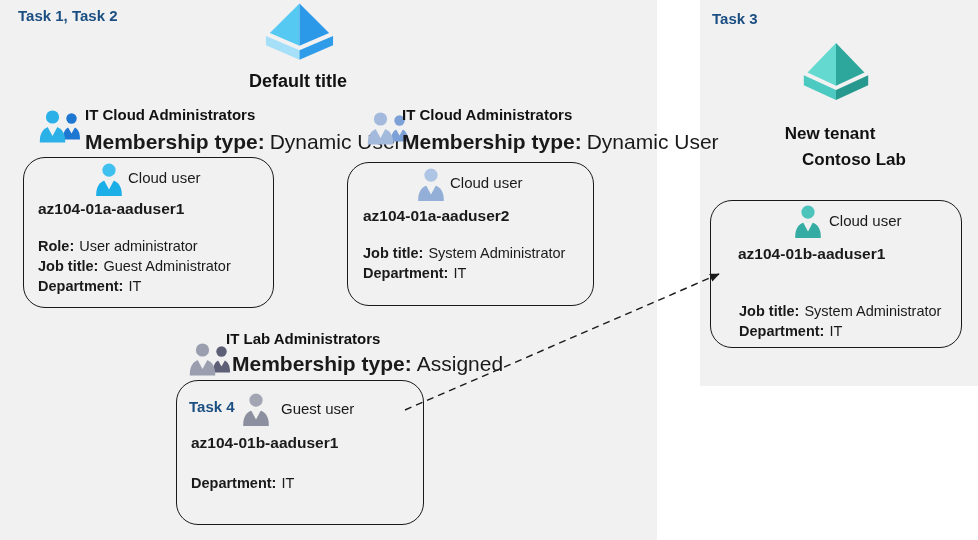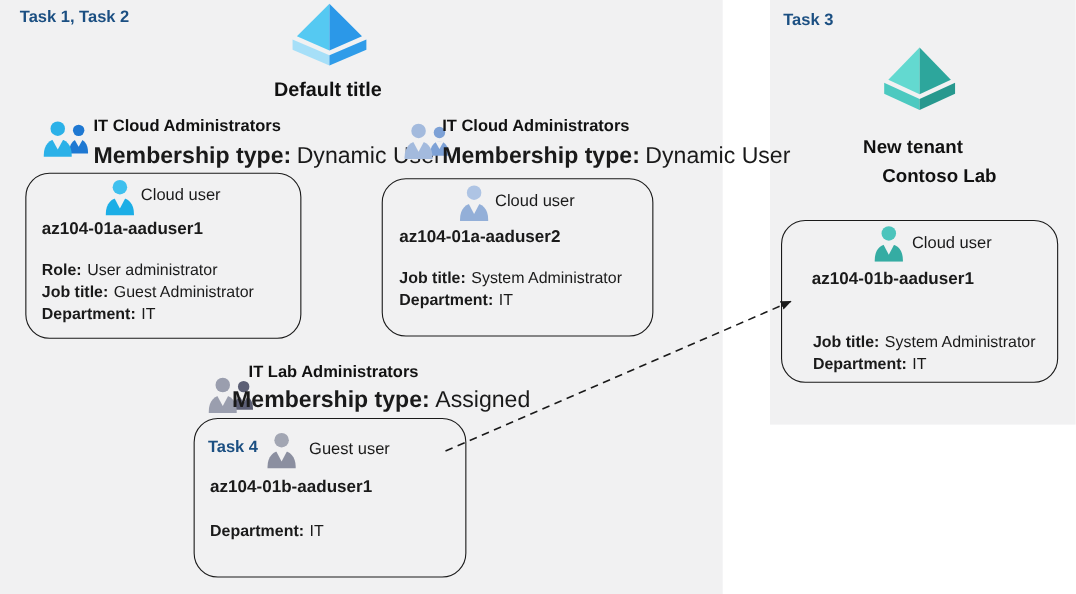--- a/index.html
+++ b/index.html
@@ -109,21 +109,21 @@
     <svg width="46" height="38" viewBox="0 0 46 38">
       <circle cx="33.5" cy="10.5" r="5.2" fill="#5c5f75"></circle>
       <path d="M25,30.5 C25,23 28.6,18.7 33.5,18.7 C38.4,18.7 42,23 42,30.5 L42,31.5 L25,31.5 Z" fill="#5c5f75"></path>
       <path d="M29.5,18.3 L37.5,18.3 L33.5,25.5 Z" fill="#f1f1f2"></path>
       <circle cx="14.5" cy="9" r="6.6" fill="#9a9eae"></circle>
       <path d="M1.8,33 C1.8,23.5 7,18.3 14.5,18.3 C22,18.3 27.2,23.5 27.2,33 L27.2,34.5 L1.8,34.5 Z" fill="#9a9eae"></path>
       <path d="M9,17.8 L20,17.8 L14.5,28 Z" fill="#f1f1f2"></path>
     </svg>
   </div>
   <div class="abs grp-title" style="left:226px;top:330px;">IT Lab Administrators</div>
-  <div class="abs grp-mem" style="left:211px;top:352px;">
+  <div class="abs grp-mem" style="left:232px;top:352px;">
     <span class="fl">Membership type:</span><span>Assigned</span>
   </div>
 
   <div class="card" style="left:176px;top:380px;width:246px;height:143px;">
     <div class="abs task-lbl" style="left:12px;top:17px;">Task 4</div>
     <div class="abs" style="left:64px;top:12px;">
       <svg width="30" height="33" viewBox="0 0 30 33">
         <circle cx="15" cy="7.2" r="6.6" fill="#a2a6b3"></circle>
         <path d="M2.2,31.5 C2.2,22 7.4,16.8 15,16.8 C22.6,16.8 27.8,22 27.8,31.5 L27.8,33 L2.2,33 Z" fill="#8b8fa0"></path>
         <path d="M9.5,16.2 L20.5,16.2 L15,26.5 Z" fill="#f1f1f2"></path>

